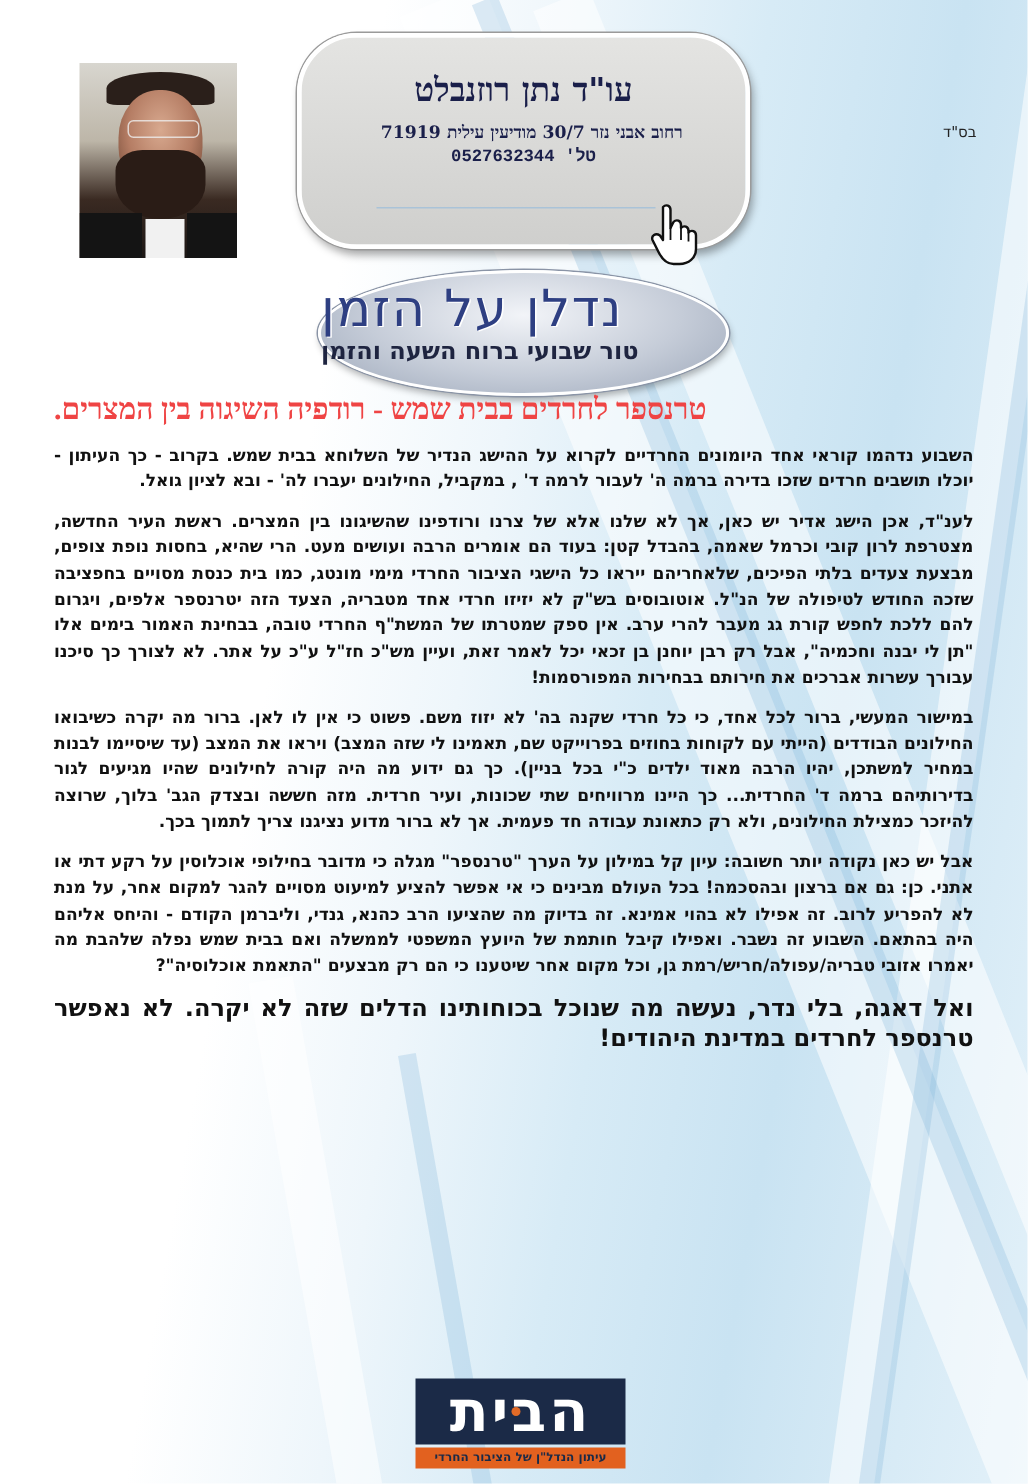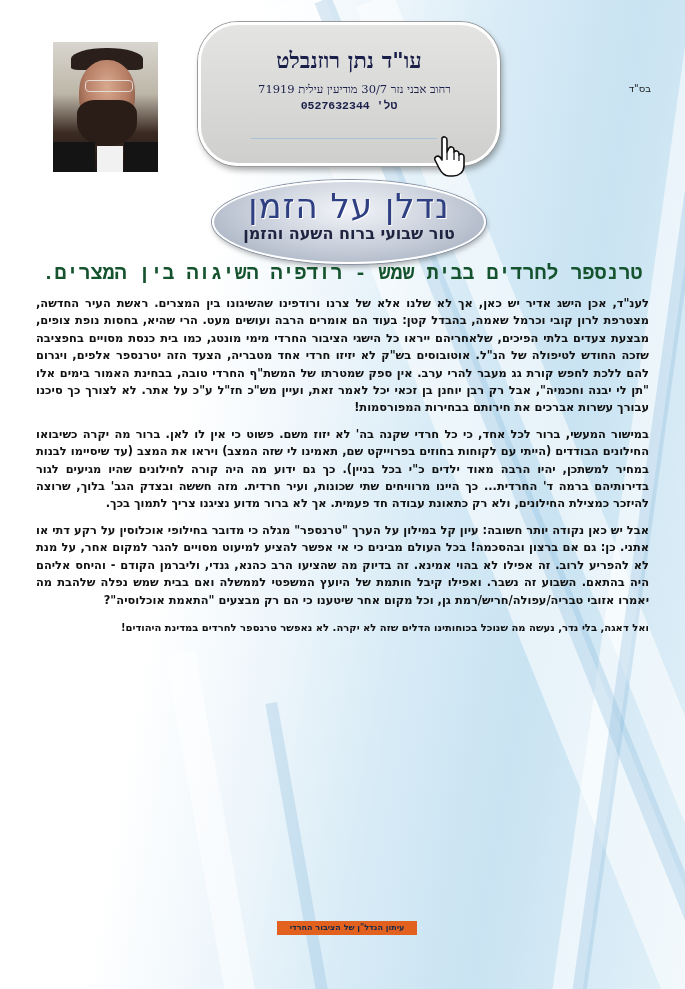--- a/index.html
+++ b/index.html
@@ -53,56 +53,56 @@
     .contact-card {
       position: absolute; left: 198px; top: 22px; width: 296px; height: 138px;
       border-radius: 40px; background: linear-gradient(180deg, #e4e4e2 0%, #cfcfcd 100%);
       border: 3px solid #ffffff; box-shadow: 0 0 0 1px #9a9a9a, 2px 4px 6px rgba(0,0,0,0.35);
       text-align: center; direction: rtl;
     }
     .contact-name {
       margin-top: 22px; font-family: "DejaVu Serif", serif; font-weight: bold; font-size: 22px; color: #1a1f4a;
     }
     .contact-addr {
-      margin-top: 8px; font-family: "DejaVu Serif", serif; font-weight: normal; font-size: 11.5px; color: #1a1f4a; margin-left: 11px;
+      margin-top: 8px; font-family: "DejaVu Serif", serif; font-weight: bold; font-size: 11.5px; color: #1a1f4a; margin-left: 11px;
     }
     .contact-phone {
       margin-top: 3px; font-family: Liberation Mono, monospace; font-weight: bold; font-size: 11.5px; color: #1a1f4a;
     }
     .contact-line {
       position: absolute; left: 50px; right: 60px; top: 113px; height: 1px; background: #aac3d8;
     }
     .hand-icon {
       position: absolute; left: 432px; top: 134px; width: 42px; height: 44px;
     }
 
     .logo-oval {
       position: absolute; left: 212px; top: 180px; width: 270px; height: 80px; border-radius: 50%;
       background: radial-gradient(ellipse at 50% 35%, #f2f4f8 0%, #c5ccd8 55%, #9ba6b8 100%);
       border: 2px solid #ffffff; box-shadow: 0 0 0 1px #8a94a6, 1px 3px 5px rgba(0,0,0,0.3);
-      text-align: center; direction: rtl;
+      text-align: left; direction: rtl;
     }
     .logo-title {
       margin-top: 4px; font-family: "DejaVu Sans", sans-serif; font-size: 34px; color: #2e3f82;
       letter-spacing: 1px; text-shadow: 1px 1px 0 #ffffff;
     }
     .logo-sub {
       margin-top: -2px; font-family: "DejaVu Sans", sans-serif; font-weight: bold; font-size: 16px; color: #1e2440;
     }
 
     .article { position: absolute; left: 36px; top: 262px; width: 613px; direction: rtl; text-align: justify; color: #111; }
     .headline {
-      text-align: center; font-family: Liberation Mono, monospace; font-size: 20px; font-weight: bold; color: #14532d;
+      text-align: left; font-family: Liberation Serif, serif; font-size: 20px; font-weight: bold; color: #ef4444;
       margin: 0 0 10px 0;
     }
     .para {
       font-family: "DejaVu Sans", sans-serif; font-weight: bold; font-size: 11.4px; line-height: 17.4px;
       margin: 0 0 9px 0;
     }
-    .para.big { font-size: 10px; line-height: 20px; }
+    .para.big { font-size: 16px; line-height: 20px; }
 
     .brand-logo {
       position: absolute; left: 277px; top: 919px; width: 140px; text-align: center; direction: rtl;
     }
     .brand-word {
       background: #1b2a47; color: #ffffff; font-family: "DejaVu Sans", sans-serif; font-weight: bold;
       font-size: 38px; line-height: 44px; height: 44px; letter-spacing: 2px; position: relative;
     }
     .brand-word .dot {
       position: absolute; left: 64px; top: 19px; width: 6px; height: 6px; border-radius: 50%; background: #e26a27;
@@ -150,23 +150,28 @@
     <path d="M15 18 L15 26 M22 18 L22 26 M27 21 L27 27" stroke="#111" stroke-width="1.2"></path>
   </svg>
 
   <div class="logo-oval">
     <div class="logo-title">נדלן על הזמן</div>
     <div class="logo-sub">טור שבועי ברוח השעה והזמן</div>
   </div>
 
   <div class="article">
     <h1 class="headline">טרנספר לחרדים בבית שמש - רודפיה השיגוה בין המצרים.</h1>
+    <p class="para">השבוע נדהמו קוראי אחד היומונים החרדיים לקרוא על ההישג הנדיר של השלוחא בבית שמש. בקרוב - כך העיתון - יוכלו תושבים חרדים שזכו בדירה ברמה ה' לעבור לרמה ד' , במקביל, החילונים יעברו לה' - ובא לציון גואל.</p>
     <p class="para">לענ"ד, אכן הישג אדיר יש כאן, אך לא שלנו אלא של צרנו ורודפינו שהשיגונו בין המצרים. ראשת העיר החדשה, מצטרפת לרון קובי וכרמל שאמה, בהבדל קטן: בעוד הם אומרים הרבה ועושים מעט. הרי שהיא, בחסות נופת צופים, מבצעת צעדים בלתי הפיכים, שלאחריהם ייראו כל הישגי הציבור החרדי מימי מונטג, כמו בית כנסת מסויים בחפציבה שזכה החודש לטיפולה של הנ"ל. אוטובוסים בש"ק לא יזיזו חרדי אחד מטבריה, הצעד הזה יטרנספר אלפים, ויגרום להם ללכת לחפש קורת גג מעבר להרי ערב. אין ספק שמטרתו של המשת"ף החרדי טובה, בבחינת האמור בימים אלו "תן לי יבנה וחכמיה", אבל רק רבן יוחנן בן זכאי יכל לאמר זאת, ועיין מש"כ חז"ל ע"כ על אתר. לא לצורך כך סיכנו עבורך עשרות אברכים את חירותם בבחירות המפורסמות!</p>
     <p class="para">במישור המעשי, ברור לכל אחד, כי כל חרדי שקנה בה' לא יזוז משם. פשוט כי אין לו לאן. ברור מה יקרה כשיבואו החילונים הבודדים (הייתי עם לקוחות בחוזים בפרוייקט שם, תאמינו לי שזה המצב) ויראו את המצב (עד שיסיימו לבנות במחיר למשתכן, יהיו הרבה מאוד ילדים כ"י בכל בניין). כך גם ידוע מה היה קורה לחילונים שהיו מגיעים לגור בדירותיהם ברמה ד' החרדית... כך היינו מרוויחים שתי שכונות, ועיר חרדית. מזה חששה ובצדק הגב' בלוך, שרוצה להיזכר כמצילת החילונים, ולא רק כתאונת עבודה חד פעמית. אך לא ברור מדוע נציגנו צריך לתמוך בכך.</p>
     <p class="para">אבל יש כאן נקודה יותר חשובה: עיון קל במילון על הערך "טרנספר" מגלה כי מדובר בחילופי אוכלוסין על רקע דתי או אתני. כן: גם אם ברצון ובהסכמה! בכל העולם מבינים כי אי אפשר להציע למיעוט מסויים להגר למקום אחר, על מנת לא להפריע לרוב. זה אפילו לא בהוי אמינא. זה בדיוק מה שהציעו הרב כהנא, גנדי, וליברמן הקודם - והיחס אליהם היה בהתאם. השבוע זה נשבר. ואפילו קיבל חותמת של היועץ המשפטי לממשלה ואם בבית שמש נפלה שלהבת מה יאמרו אזובי טבריה/עפולה/חריש/רמת גן, וכל מקום אחר שיטענו כי הם רק מבצעים "התאמת אוכלוסיה"?</p>
     <p class="para big">ואל דאגה, בלי נדר, נעשה מה שנוכל בכוחותינו הדלים שזה לא יקרה. לא נאפשר טרנספר לחרדים במדינת היהודים!</p>
   </div>
 
   <div class="brand-logo">
+    <div class="brand-word">
+      <span>הבית</span>
+      <span class="dot"></span>
+    </div>
     <div class="brand-tag">עיתון הנדל"ן של הציבור החרדי</div>
   </div>
 
 </div>
 
 </body></html>

